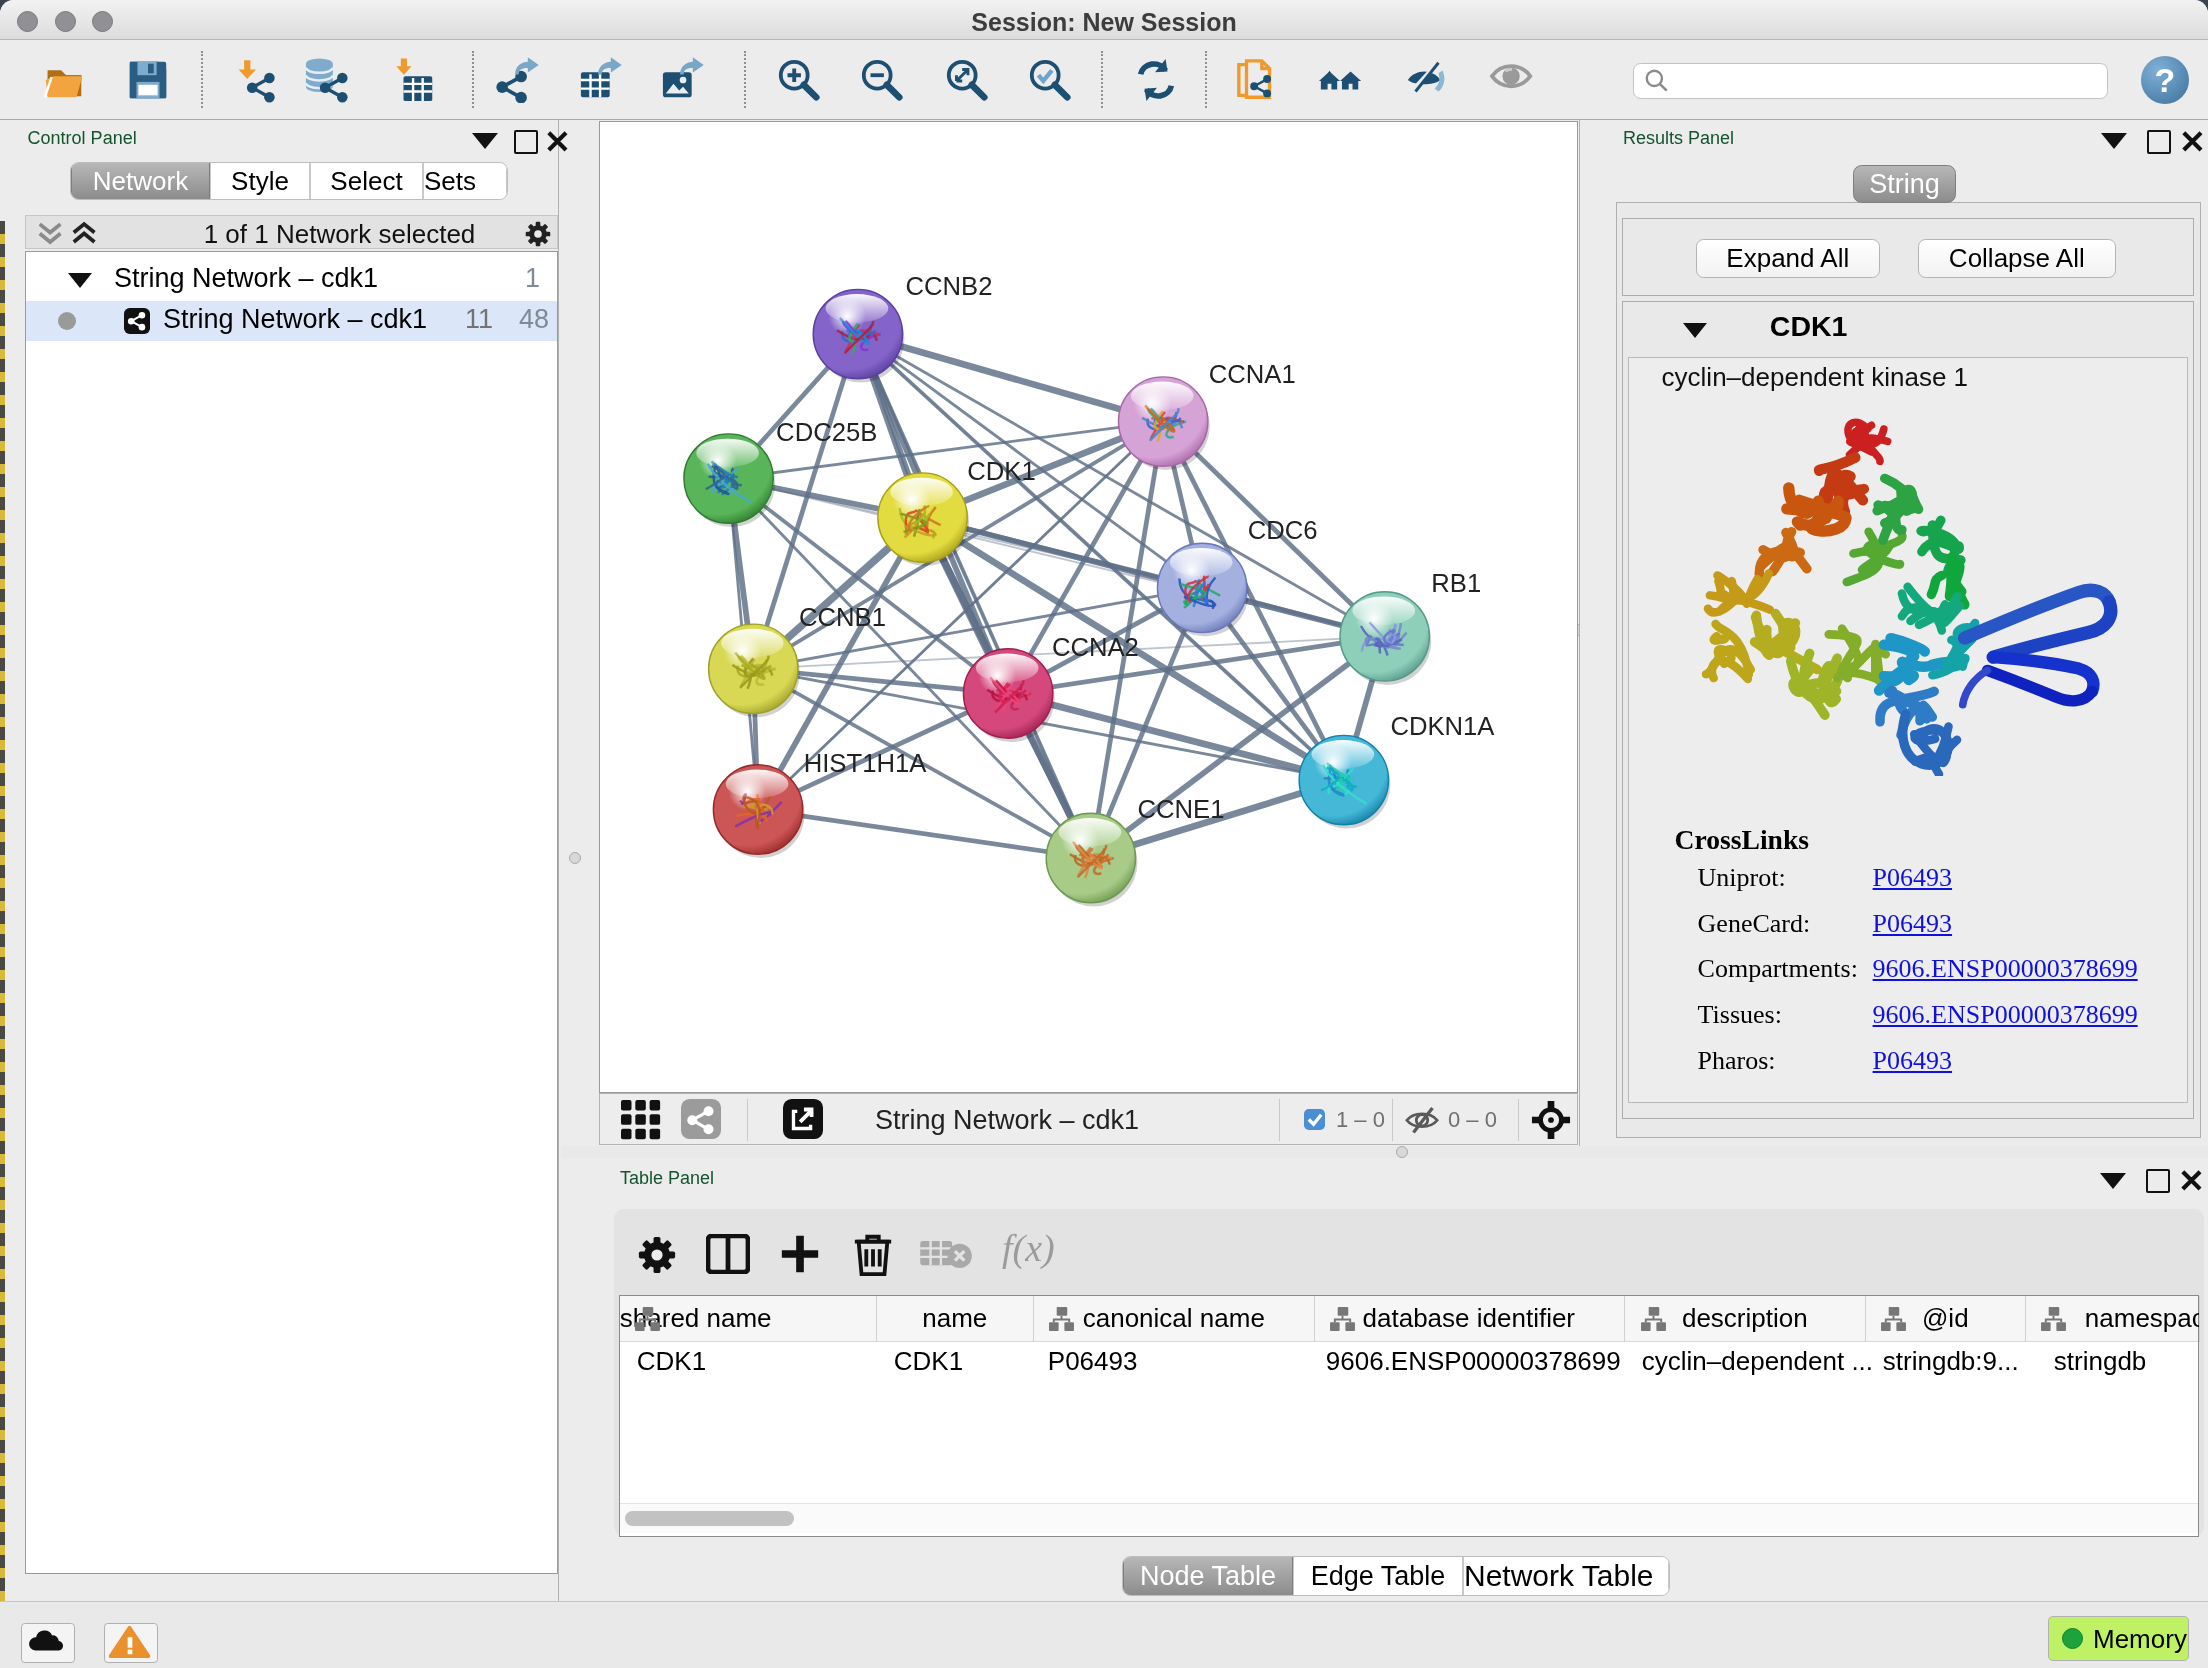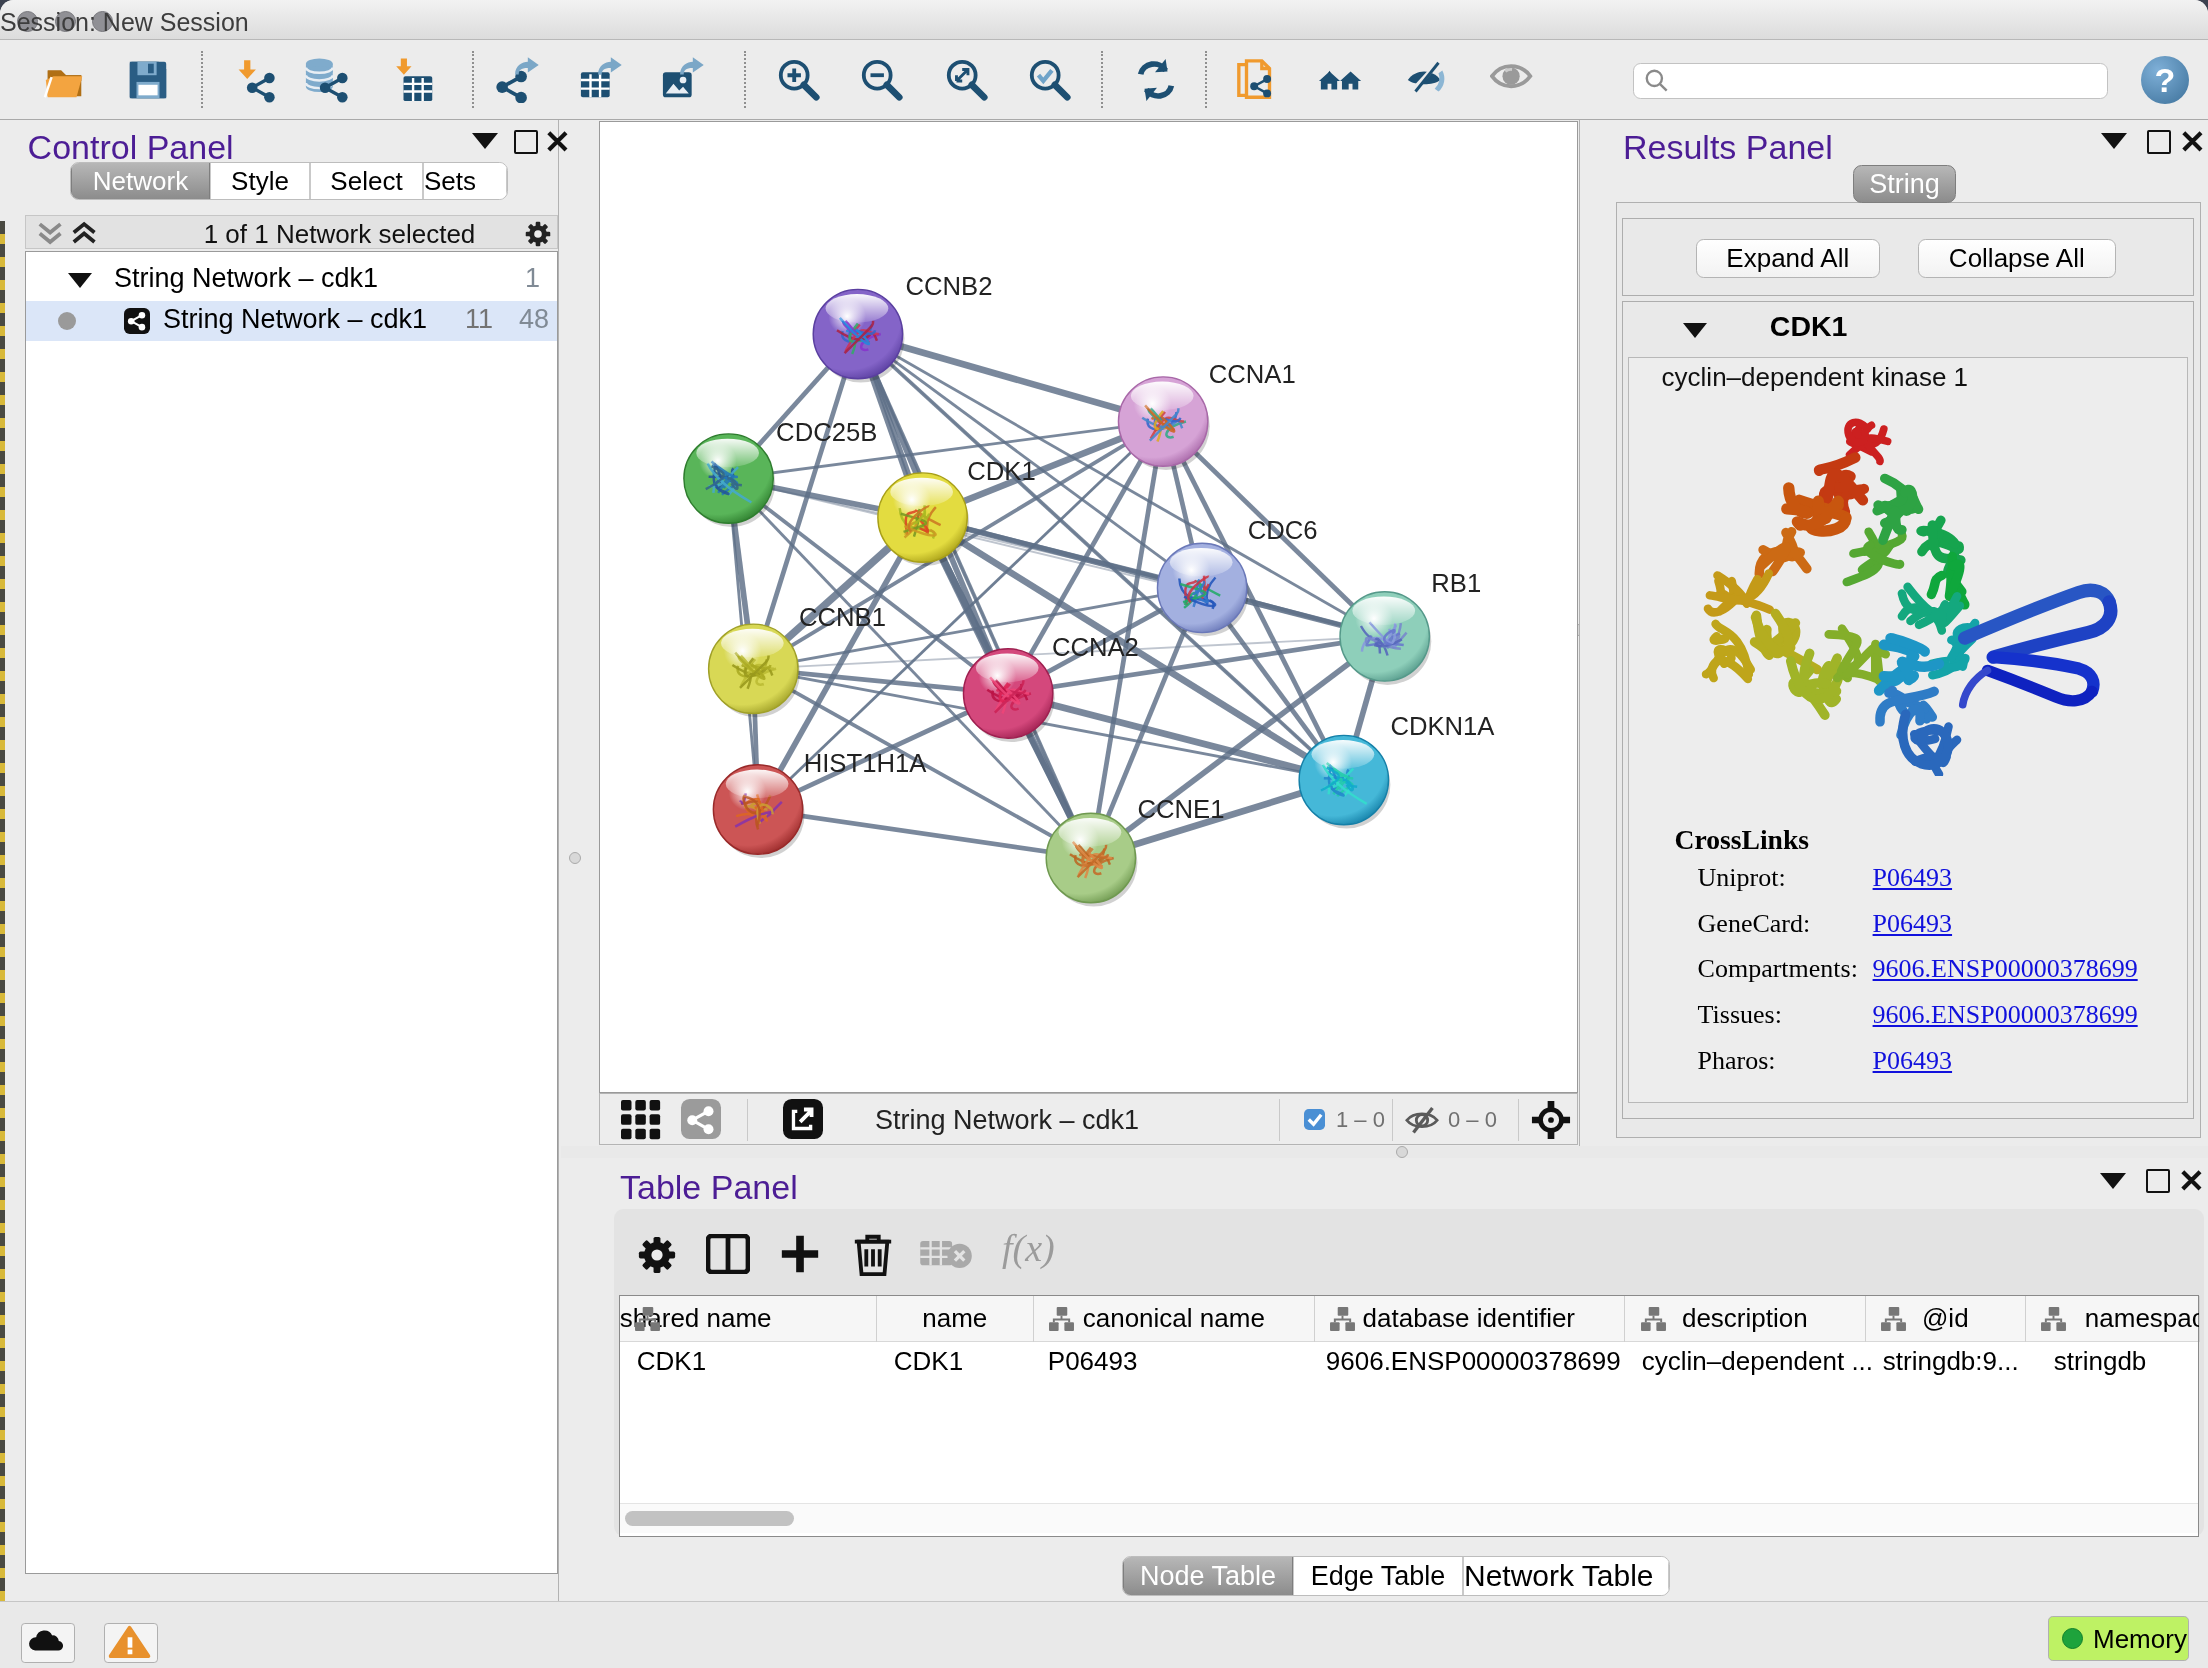--- a/index.html
+++ b/index.html
@@ -1,22 +1,22 @@
 <!DOCTYPE html>
 <html style="font-size:15px"><head><meta charset="utf-8"><style>
 *{margin:0;padding:0;box-sizing:border-box}
 html,body{width:2208px;height:1668px;font-family:"Liberation Sans",sans-serif;background:#3c4250;overflow:hidden}
 .abs{position:absolute}
 #win{position:absolute;left:0;top:0;width:2208px;height:1668px;background:#ececec;border-radius:13.3px 13.3px 0 0;overflow:hidden}
 .ttl{position:absolute;left:0;top:0;width:100%;height:40px;background:linear-gradient(#f2f2f2,#dcdcdc);border-bottom:1px solid #b8b8b8;border-radius:13.3px 13.3px 0 0}
 .light{position:absolute;top:10.5px;width:21px;height:21px;border-radius:50%;background:#909095;border:1px solid #77777c}
-.ttxt{position:absolute;top:7.6px;width:100%;font-size:25px;font-weight:normal;color:#3d3d3d}
+.ttxt{position:absolute;top:7.6px;width:100%;text-align:center;font-size:25px;font-weight:bold;color:#3d3d3d}
 #tbar{position:absolute;left:0;top:40px;width:100%;height:80px;background:#ececec;border-bottom:1.9px solid #a9a9a9}
 .tsep{position:absolute;top:11.4px;height:57px;width:0;border-left:2.9px dotted #8f8f8f}
-.panel-title{font-size:34px;color:#4c1d95}
+.panel-title{font-size:18px;color:#14532d}
 .tri{width:0;height:0;border-left:13.3px solid transparent;border-right:13.3px solid transparent;border-top:16px solid #111;display:inline-block}
 .sqico{width:24px;height:24px;border:2.9px solid #111;display:inline-block;border-radius:1.9px}
 .xico{font-size:32px;font-weight:bold;color:#111;line-height:24px}
 .graytab{background:linear-gradient(#b7b7b7,#8c8c8c);color:#fff;border:1px solid #7e7e7e}
 .whitetab{background:#fff;color:#000;border:1px solid #c9c9c9}
 .btn{background:linear-gradient(#ffffff,#f2f2f2);border:1px solid #b4b4b4;border-radius:7.6px;text-align:center}
 .lnk{color:#1111dd;text-decoration:underline}
 </style></head><body>
 <div id="win">
     <div class="ttl">

